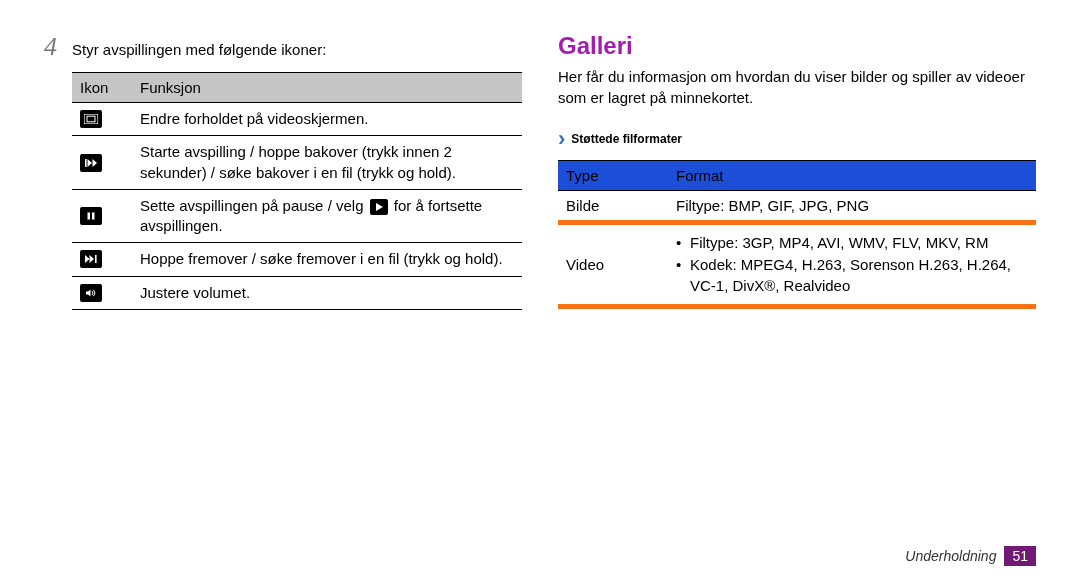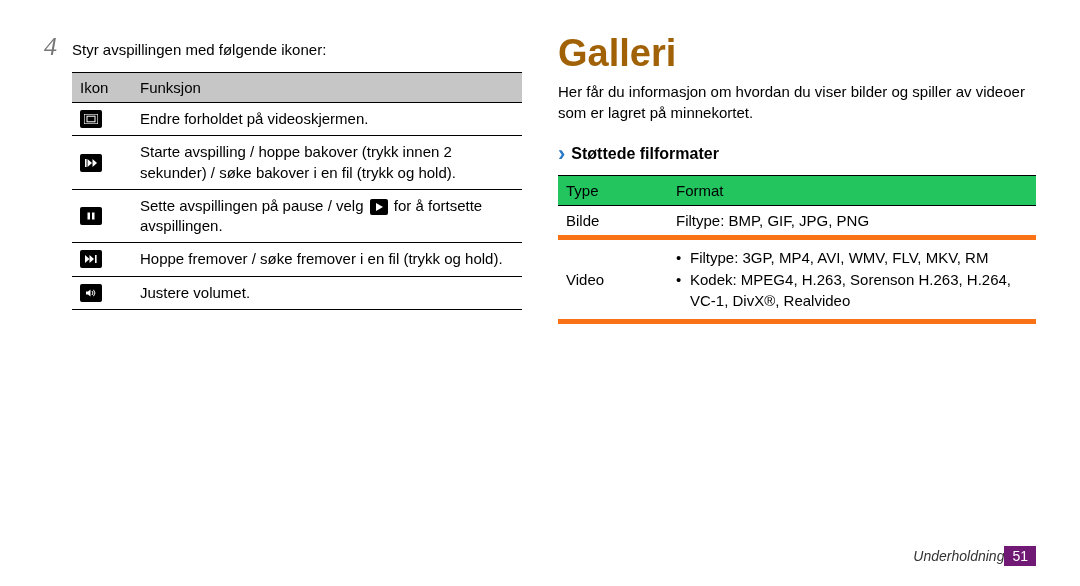--- a/index.html
+++ b/index.html
@@ -82,75 +82,75 @@
     display:inline-flex;
     width:18px; height:16px;
     background:#000; border-radius:2px;
     align-items:center; justify-content:center;
     vertical-align:middle;
     margin:0 2px;
   }
   .func-cell { line-height: 1.35; }
 
   h1.section-title {
-    color: #a16207;
-    font-size: 38px;
+    color: #a21caf;
+    font-size: 24px;
     font-weight: bold;
     margin-bottom: 6px;
   }
   .section-desc {
     font-size: 15px;
     line-height: 1.4;
     margin-bottom: 18px;
   }
   .sub-head {
     display:flex;
     align-items:center;
     gap:6px;
     margin-bottom:8px;
   }
   .sub-chevron {
     color:#2978c7;
     font-size:22px;
     font-weight:bold;
   }
   .sub-title {
-    font-size:16px;
+    font-size:12px;
     font-weight:bold;
   }
   table.format-table {
     width:100%;
     border-collapse: collapse;
   }
   table.format-table th, table.format-table td {
     text-align:left;
     padding:6px 8px;
     font-size:15px;
     border-bottom:5px solid #f97316;
     vertical-align: middle;
   }
   table.format-table thead th {
-    background:#22c55e;
+    background:#1d4ed8;
     font-weight:normal;
     border-top:1px solid #000;
     border-bottom:1px solid #000;
   }
   table.format-table td.type-cell { width:110px; vertical-align:middle;}
   .bullet-list { list-style:none; padding:0; margin:0;}
   .bullet-list li { position:relative; padding-left:14px; line-height:1.35; margin:2px 0;}
   .bullet-list li::before { content:"•"; position:absolute; left:0; }
 
   .footer {
     position:absolute;
     bottom:20px;
     right:44px;
     font-size:14px;
     display:flex;
     align-items:center;
-    gap:0;
+    gap:8px;
   }
   .footer-label { font-style: italic; color:#333;}
   .page-num {
     background:#701a75;
     color:#fff;
     padding:2px 8px;
     font-size:14px;
     font-style:normal;
   }
 </style>

